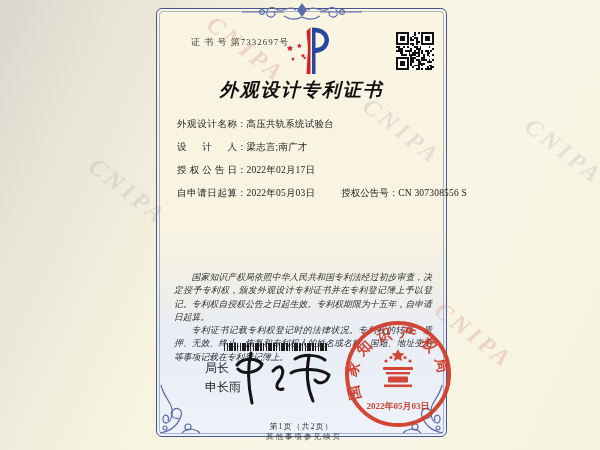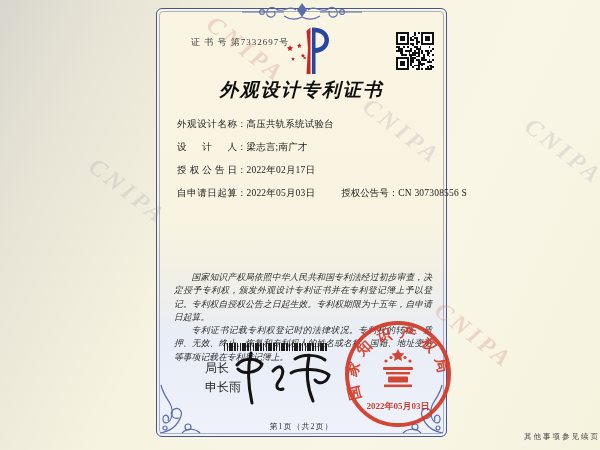--- a/index.html
+++ b/index.html
@@ -51,21 +51,21 @@
 
   .seal{position:absolute;left:186px;top:310px;width:110px;height:110px;opacity:.93;z-index:7;}
 
   .page-footer{position:absolute;left:0;right:0;top:412px;text-align:center;font-size:8px;color:#333;letter-spacing:1px;}
 
   .corner{position:absolute;bottom:1px;width:44px;height:52px;}
   .corner.bl{left:1px;}
   .corner.br{right:1px;transform:scaleX(-1);}
   .top-orn{position:absolute;left:83px;top:-9px;width:124px;height:24px;}
 
-  .bottom-note{position:absolute;left:0;right:0;top:432px;text-align:right;font-size:7.5px;color:#444;letter-spacing:2px;z-index:3;padding-left:8px;}
+  .bottom-note{position:absolute;left:0;right:0;top:432px;text-align:center;font-size:7.5px;color:#444;letter-spacing:2px;z-index:3;padding-left:8px;}
 
   
   .wm{position:absolute;font-size:24px;font-weight:bold;font-style:italic;
     letter-spacing:4px;transform:rotate(38deg);z-index:6;pointer-events:none;user-select:none;}
   .wm.pink{color:rgba(214,150,140,.34);}
   .wm.grey{color:rgba(150,152,160,.22);}
   .wm.w1{left:200px;top:36px;}
   .wm.w2{left:356px;top:118px;}
   .wm.w3{left:82px;top:178px;}
   .wm.w4{left:518px;top:138px;}

